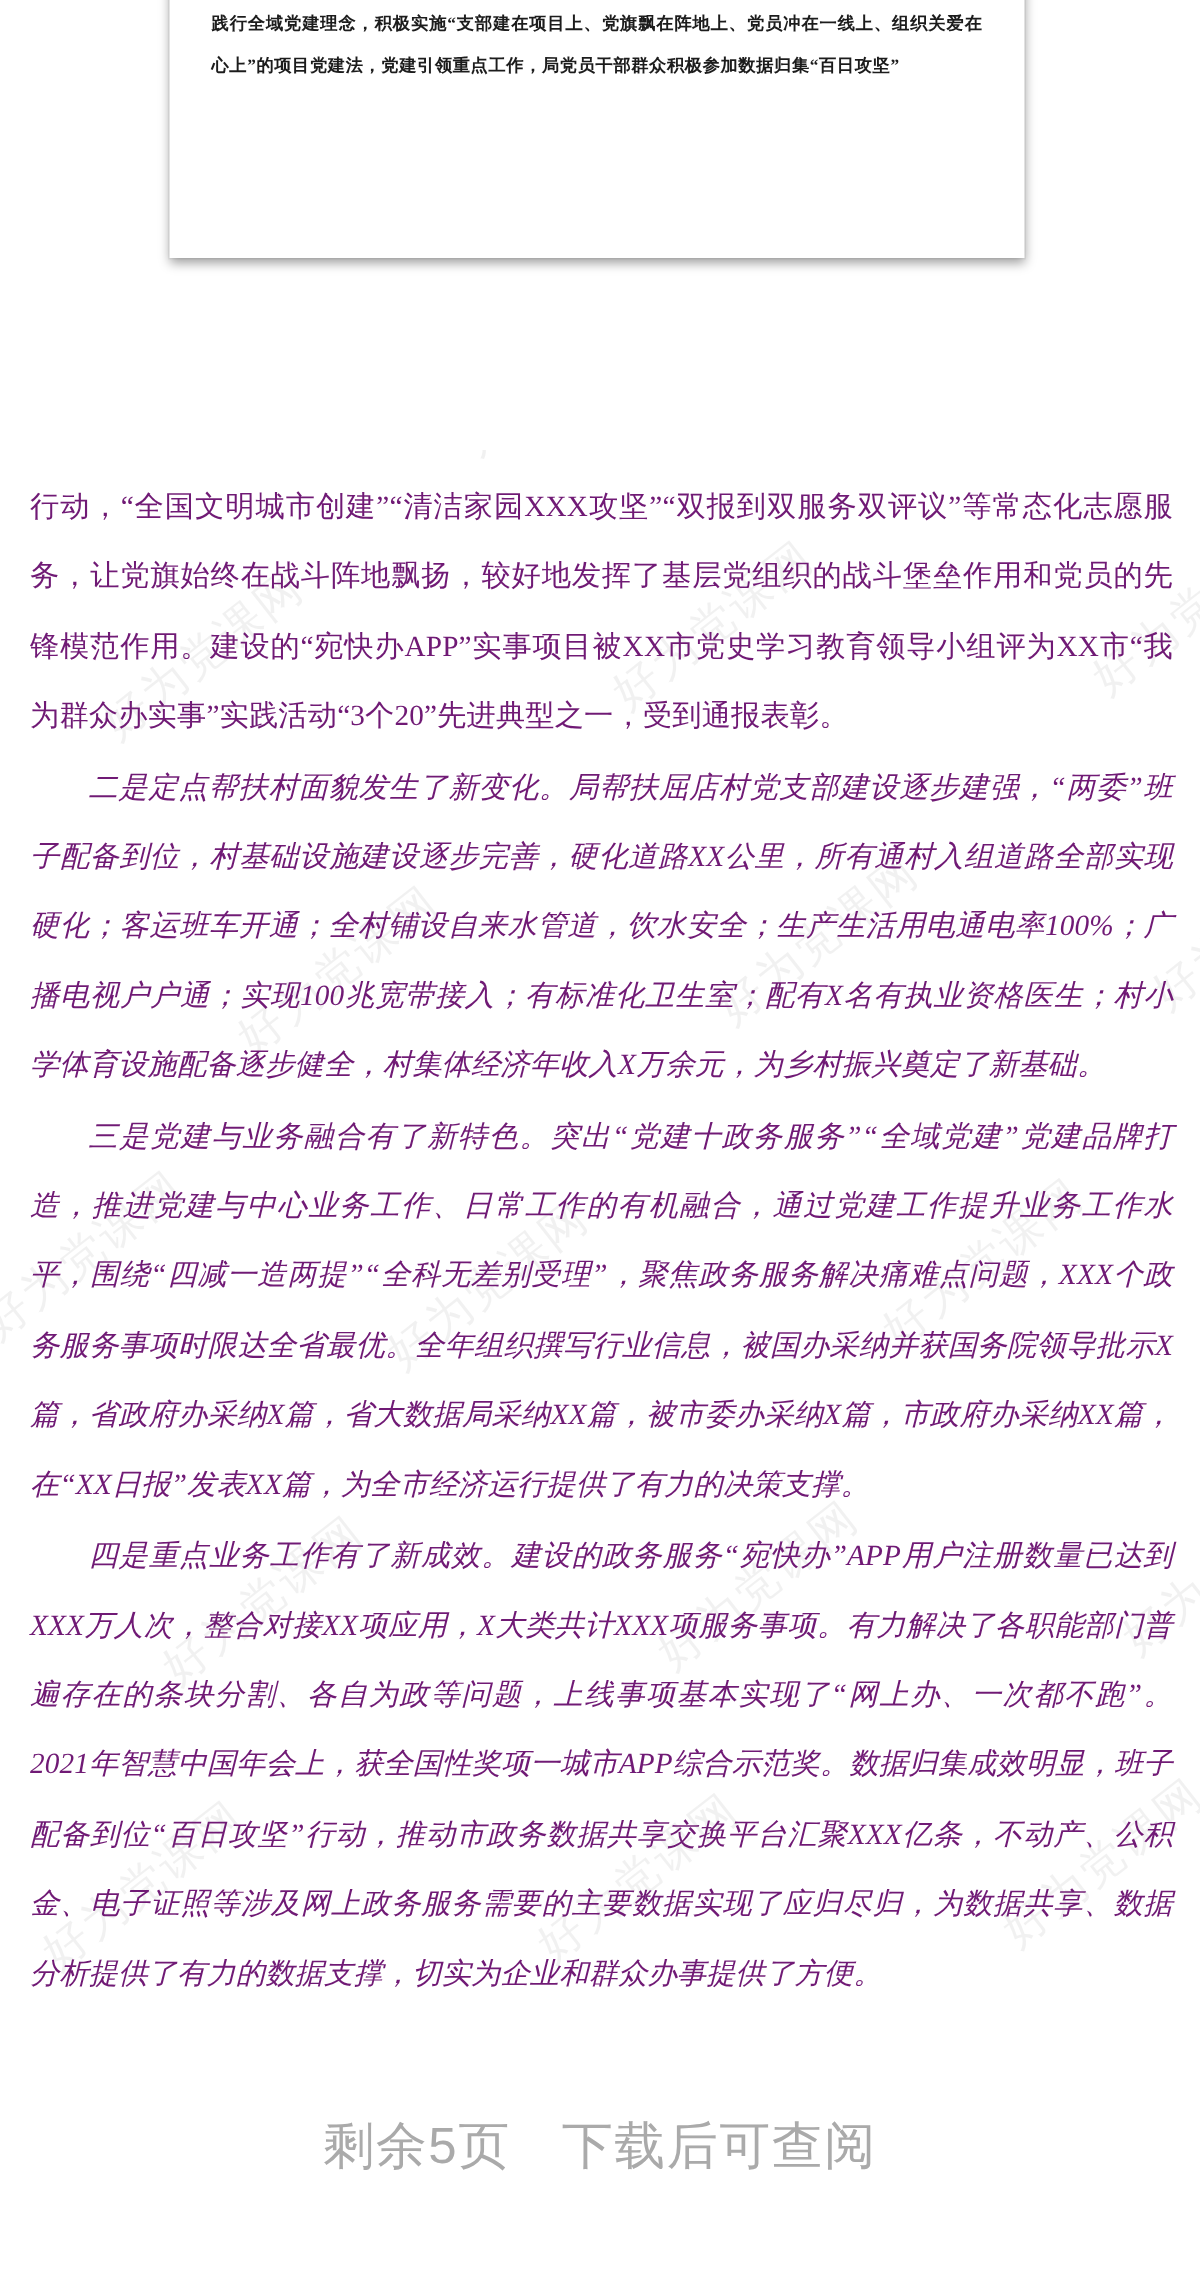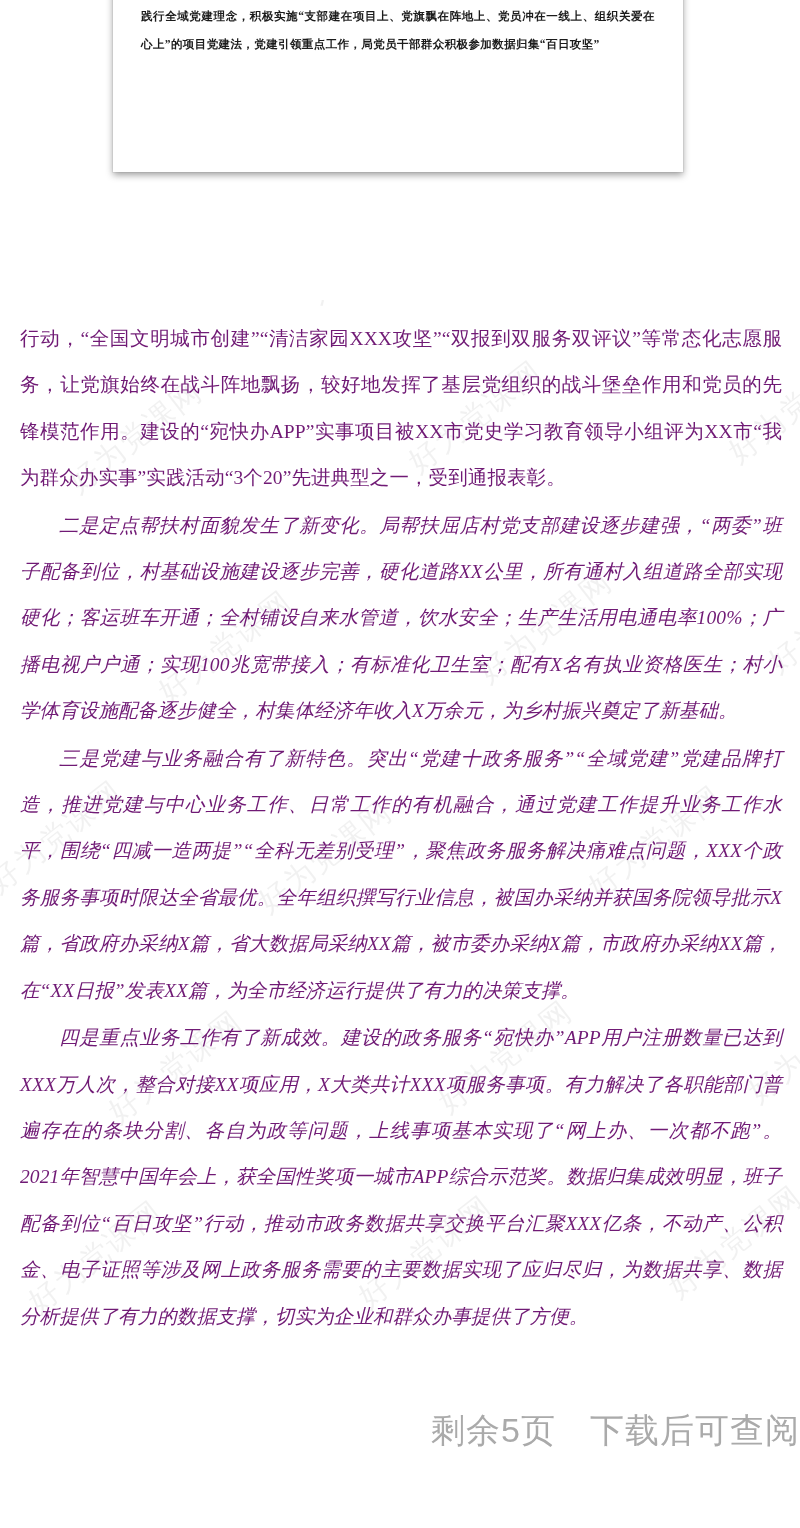--- a/index.html
+++ b/index.html
@@ -95,21 +95,21 @@
     text-indent: 2em;
     font-style: italic;
   }
 
   
   .footer-notice {
     position: absolute;
     left: 0;
     top: 1408px;
     width: 800px;
-    text-align: right;
+    text-align: center;
     z-index: 3;
   }
   .footer-notice .fn-text {
     font-family: "Liberation Sans", "DejaVu Sans", sans-serif;
     font-size: 34px;
     color: #aaaaaa;
     letter-spacing: 1px;
     font-weight: 400;
   }
   .fn-gap {

